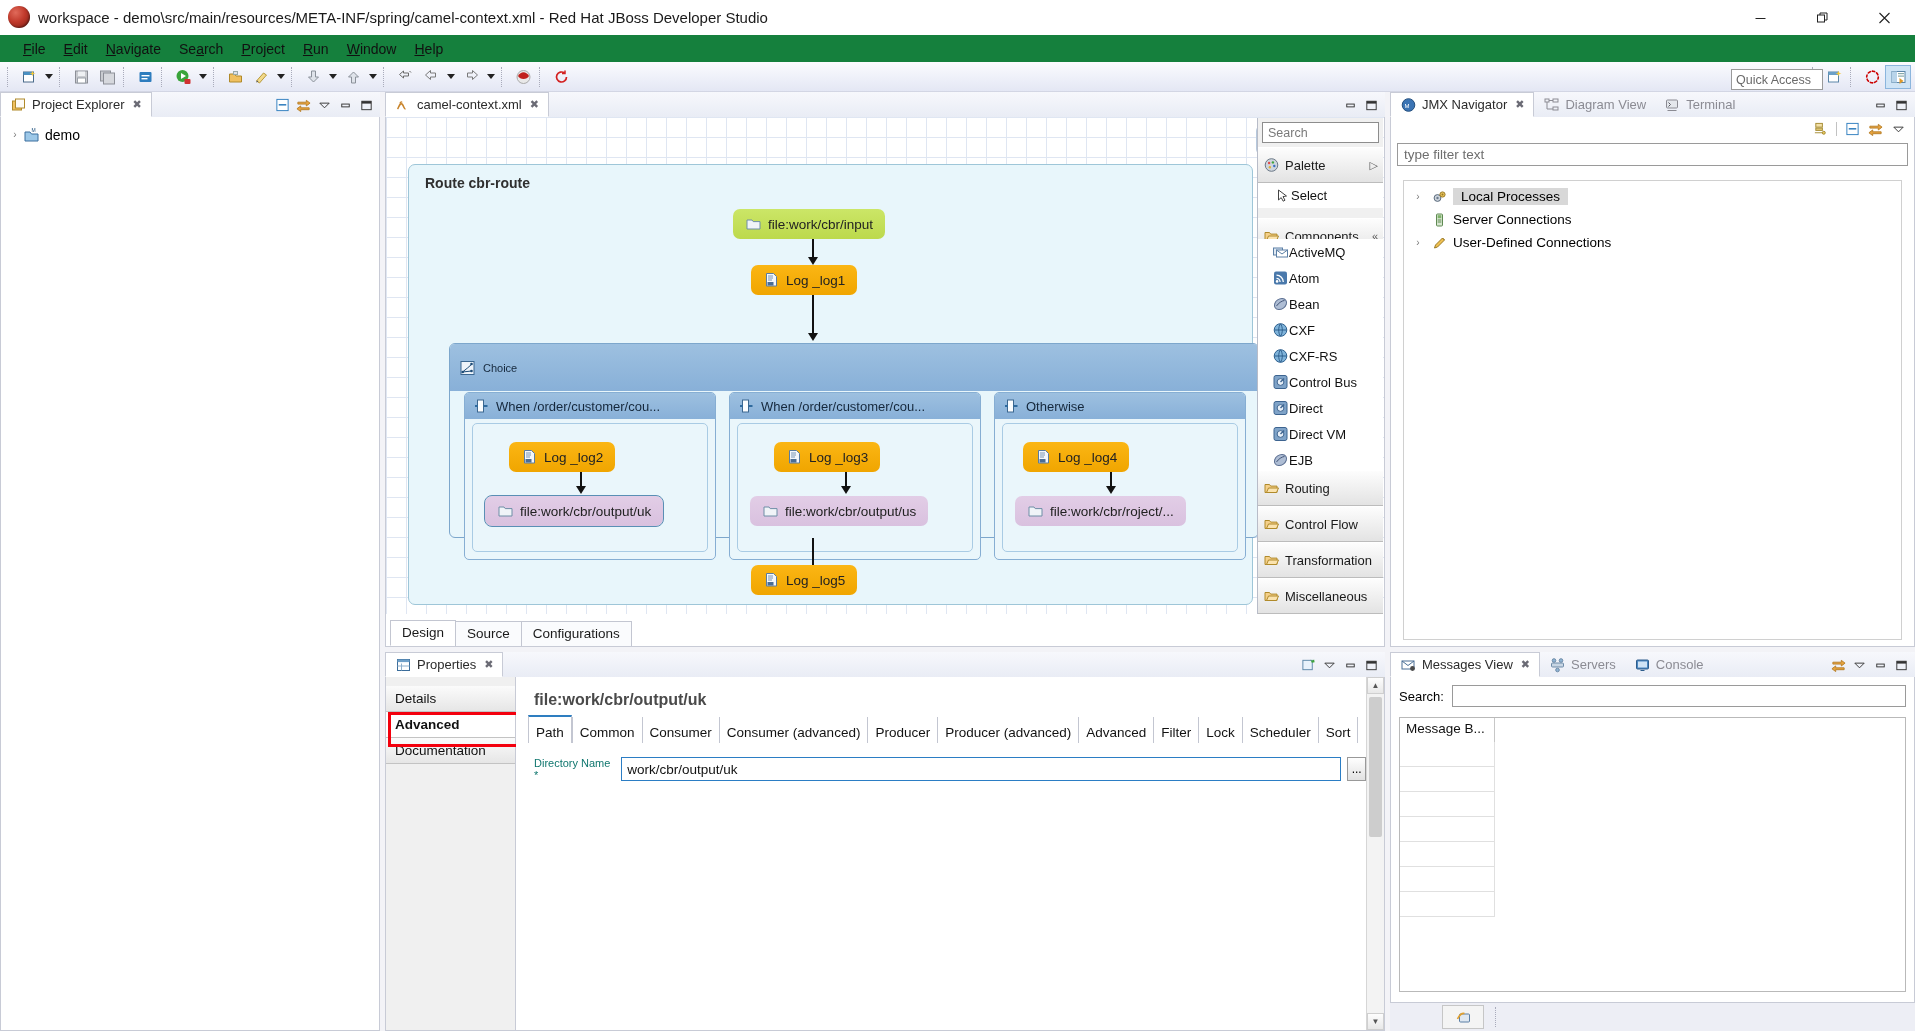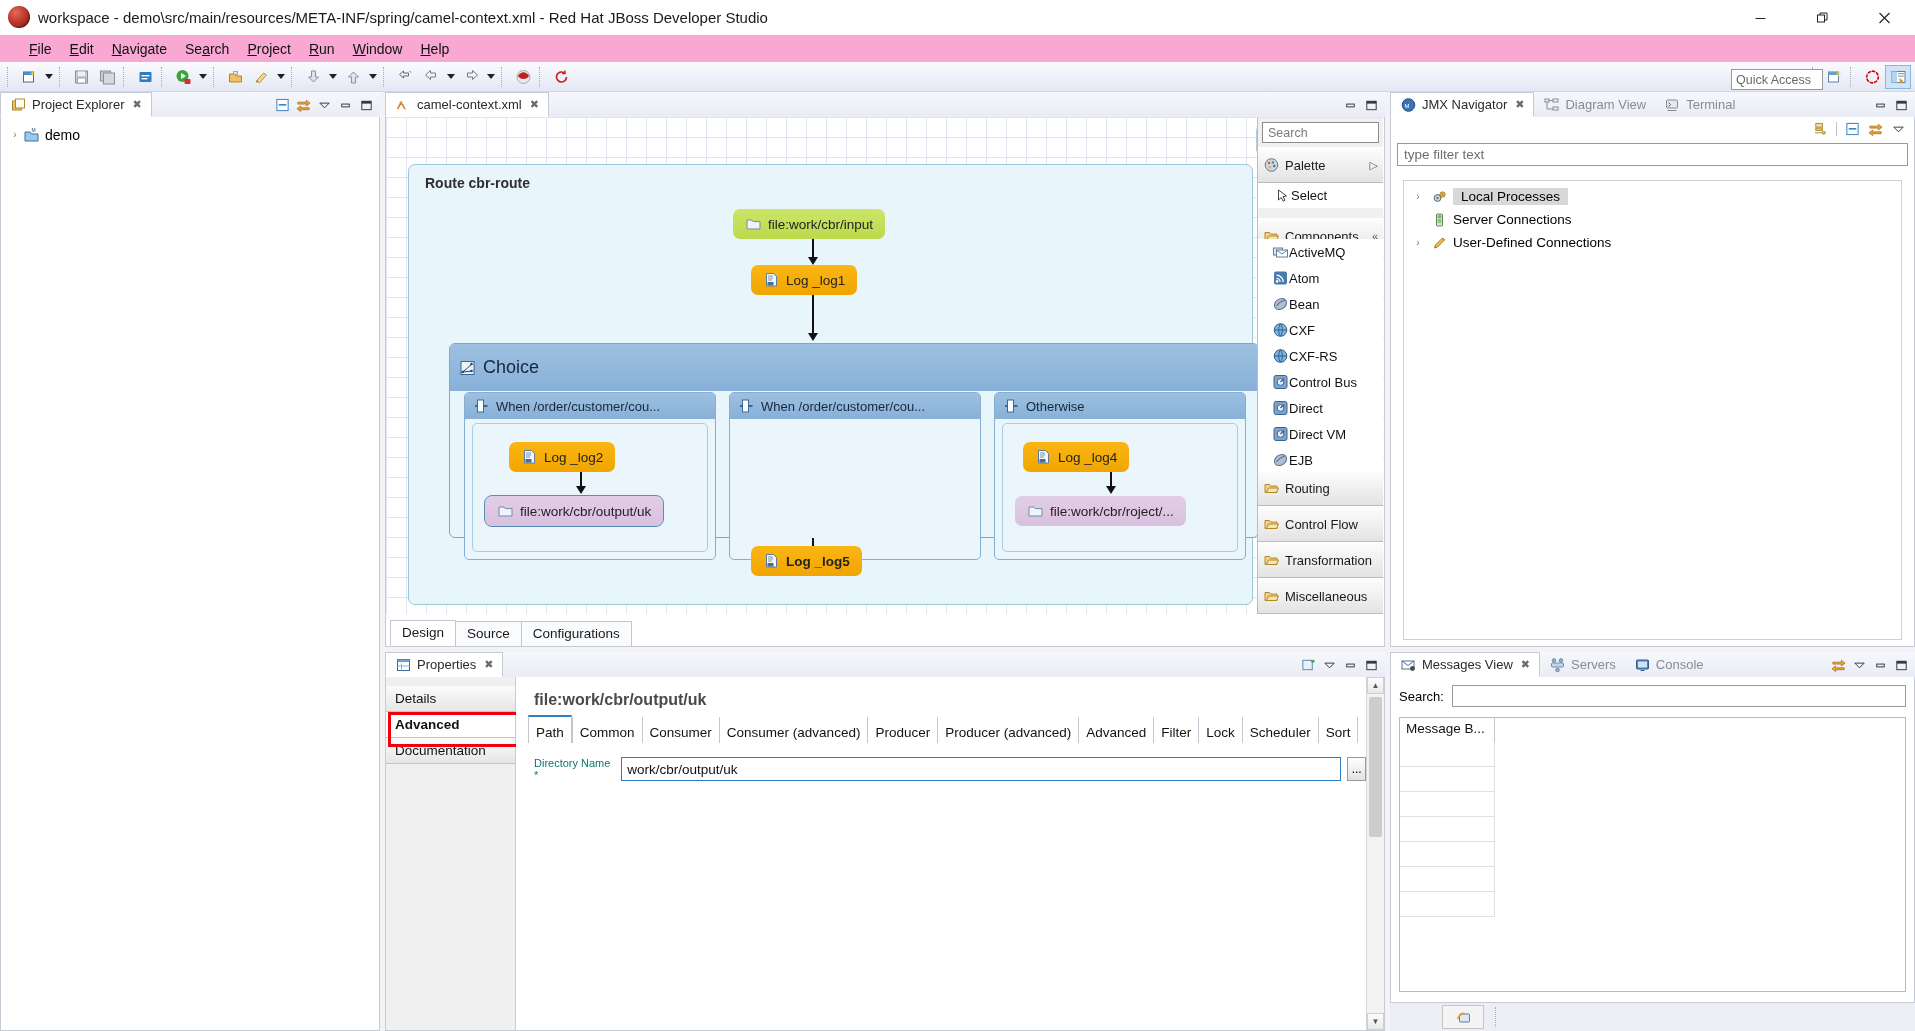--- a/index.html
+++ b/index.html
@@ -24,21 +24,21 @@
     border-radius:50%;
     background:radial-gradient(circle at 35% 30%, #e06a5a 0%, #c0392b 45%, #7b1d14 100%);
     box-shadow:inset -1px -1px 2px rgba(0,0,0,.4);
   }
   .titlebar .ttl { font-size:15px; color:#1a1a1a; }
   .wctrls { position:absolute; right:0; top:0; height:35px; display:flex; }
   .wctrl { width:62px; height:35px; display:flex; align-items:center; justify-content:center;
            color:#222; font-size:15px; cursor:default; }
 
   
-  .menubar { height:27px; background:#f9a8d4; display:flex; align-items:center; padding-left:20px; }
+  .menubar { height:27px; background:#15803d; display:flex; align-items:center; padding-left:14px; }
   .menubar .mi { padding:3px 9px; font-size:14px; color:#111; }
   .menubar .mi u { text-decoration:underline; }
 
   
   .coolbar {
     height:30px;
     background:linear-gradient(to bottom,#fbfbfe 0%, #eef0f9 55%, #e4e7f4 100%);
     border-bottom:1px solid #d3d6e4;
     display:flex; align-items:center; padding-left:4px; position:relative;
   }
@@ -109,21 +109,21 @@
   .node.log { background:linear-gradient(to bottom,#fbb614,#f0a500); }
   .node.endpoint-purple { background:linear-gradient(to bottom,#e2cde6,#d9c1df); }
   .node.selected { outline:1px solid #5a8fb5; }
   .choice-box {
     position:absolute; left:40px; top:178px; width:810px; height:195px;
     border:1px solid #7da7cc; border-radius:6px; background:#e8f6fb;
   }
   .choice-hdr {
     height:47px; border-radius:5px 5px 0 0;
     background:linear-gradient(to bottom,#9dc0e0,#88b0d8);
-    display:flex; align-items:center; gap:7px; padding-left:9px; font-size:18px; color:#15283c;
+    display:flex; align-items:center; gap:7px; padding-left:9px; font-size:11px; color:#15283c;
   }
   .when-box { position:absolute; top:48px; width:252px; height:168px; border:1px solid #86aed3; border-radius:5px;
               background:#eaf6fb; }
   .when-hdr { height:26px; border-radius:4px 4px 0 0;
               background:linear-gradient(to bottom,#9dc0e0,#88b0d8);
               display:flex; align-items:center; gap:6px; padding-left:8px; font-size:13px; color:#15283c;
               white-space:nowrap; overflow:hidden; }
   .when-inner { position:absolute; left:7px; right:7px; top:30px; bottom:7px;
                 background:#eaf6fb; border:1px solid #a9cbe4; border-radius:5px; }
   .arrow-v { position:absolute; width:2px; background:#111; }
@@ -567,20 +567,38 @@
 
               <div class="when-box" style="left:279px;">
                 <div class="when-hdr">
                   <svg class="ic" viewBox="0 0 16 16">
                       <rect x="4" y="2" width="6" height="12" fill="#fbfdff" stroke="#3b6790"></rect>
                       <rect x="1.5" y="7" width="3" height="2" fill="#2f6a9e"></rect>
                       <rect x="10" y="7" width="4" height="2" fill="#2f6a9e"></rect>
                     </svg>
                   <span>When /order/customer/cou...</span>
                 </div>
+                <div class="when-inner">
+                  <div class="node log" style="left:36px; top:18px;">
+                    <svg class="ic" viewBox="0 0 16 16">
+                        <path d="M3 1.5h7l3 3V14H3z" fill="#f4f7fb" stroke="#5a7ca0"></path>
+                        <path d="M4.5 4h5M4.5 6h5M4.5 8h4" stroke="#7b96b4"></path>
+                        <rect x="4" y="10" width="6" height="3.5" fill="#4a6d94"></rect>
+                      </svg>
+                    <span>Log _log3</span>
+                  </div>
+                  <div class="arrow-v" style="left:107px; top:48px; height:16px;"></div>
+                  <div class="arrow-head" style="left:103px; top:62px;"></div>
+                  <div class="node endpoint-purple" style="left:12px; top:72px;">
+                    <svg class="ic" viewBox="0 0 16 16">
+                        <path d="M1.5 4h5l1.2 1.6H14.5V13h-13z" fill="#f0f4f8" stroke="#6f8ea6"></path>
+                      </svg>
+                    <span>file:work/cbr/output/us</span>
+                  </div>
+                </div>
               </div>
 
               <div class="when-box" style="left:544px;">
                 <div class="when-hdr">
                   <svg class="ic" viewBox="0 0 16 16">
                       <rect x="4" y="2" width="6" height="12" fill="#fbfdff" stroke="#3b6790"></rect>
                       <rect x="1.5" y="7" width="3" height="2" fill="#2f6a9e"></rect>
                       <rect x="10" y="7" width="4" height="2" fill="#2f6a9e"></rect>
                     </svg>
                   <span>Otherwise</span>
@@ -602,21 +620,21 @@
                       </svg>
                     <span>file:work/cbr/roject/...</span>
                   </div>
                 </div>
               </div>
             </div>
 
             <div class="arrow-v" style="left:403px; top:373px; height:32px;"></div>
             <div class="arrow-head" style="left:399px; top:402px;"></div>
 
-            <div class="node log" style="left:342px; top:381px;font-weight:bold;">
+            <div class="node log" style="left:342px; top:400px;">
               <svg class="ic" viewBox="0 0 16 16">
                   <path d="M3 1.5h7l3 3V14H3z" fill="#f4f7fb" stroke="#5a7ca0"></path>
                   <path d="M4.5 4h5M4.5 6h5M4.5 8h4" stroke="#7b96b4"></path>
                   <rect x="4" y="10" width="6" height="3.5" fill="#4a6d94"></rect>
                 </svg>
               <span>Log _log5</span>
             </div>
           </div>
         </div>
 

